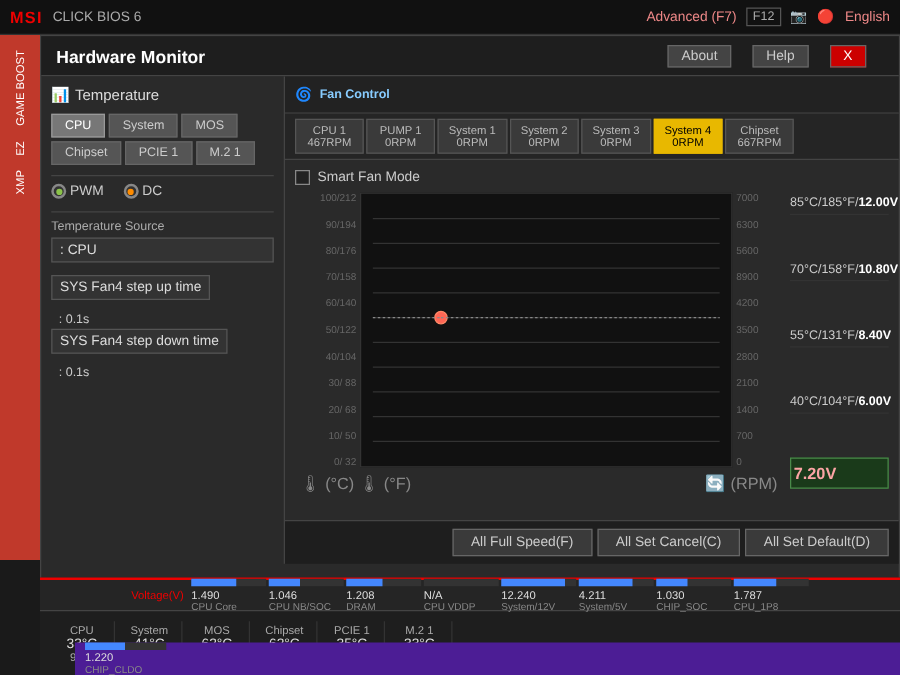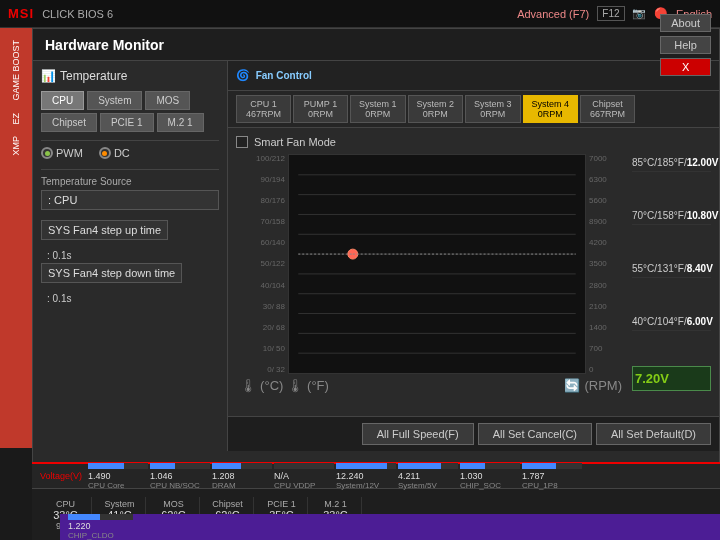--- a/index.html
+++ b/index.html
@@ -97,24 +97,23 @@
       border-bottom: 1px solid #444;
       position: relative;
     }
     .window-title {
       color: #fff;
       font-size: 14px;
       font-weight: bold;
     }
     .window-buttons {
       position: absolute;
-      right: 8px;
-      display: flex;
-      gap: 4px;
-      flex-direction: column;
+      right: 26px;
+      display: flex;
+      gap: 17px;
     }
     .win-btn {
       background: #444;
       color: #ccc;
       border: 1px solid #666;
       padding: 2px 10px;
       font-size: 11px;
       cursor: pointer;
     }
     .win-btn-close {
@@ -363,20 +362,21 @@
       left: 32px;
       top: 462px;
       width: 688px;
       height: 26px;
       background: #252525;
       border-top: 2px solid #e00;
       display: flex;
       align-items: center;
       padding: 4px 8px;
       gap: 2px;
+      justify-content: center;
     }
     .volt-label { font-size: 9px; color: #e00; margin-right: 4px; }
     .volt-item {
       display: flex;
       flex-direction: column;
       min-width: 60px;
     }
     .volt-track {
       height: 6px;
       background: #333;
@@ -607,21 +607,21 @@
           </div>
           <div class="voltage-row">
             <span>55°C/131°F/</span>
             <span class="voltage-val">8.40V</span>
           </div>
           <div class="voltage-row">
             <span>40°C/104°F/</span>
             <span class="voltage-val">6.00V</span>
           </div>
           <div class="voltage-row highlighted">
-            <span class="voltage-val" style="color:#84cc16;font-size:13px;">7.20V</span>
+            <span class="voltage-val" style="color:#fca5a5;font-size:13px;">7.20V</span>
           </div>
         </div>
       </div>
 
       <div class="bottom-buttons">
         <button class="action-btn">All Full Speed(F)</button>
         <button class="action-btn">All Set Cancel(C)</button>
         <button class="action-btn">All Set Default(D)</button>
       </div>
     </div>

